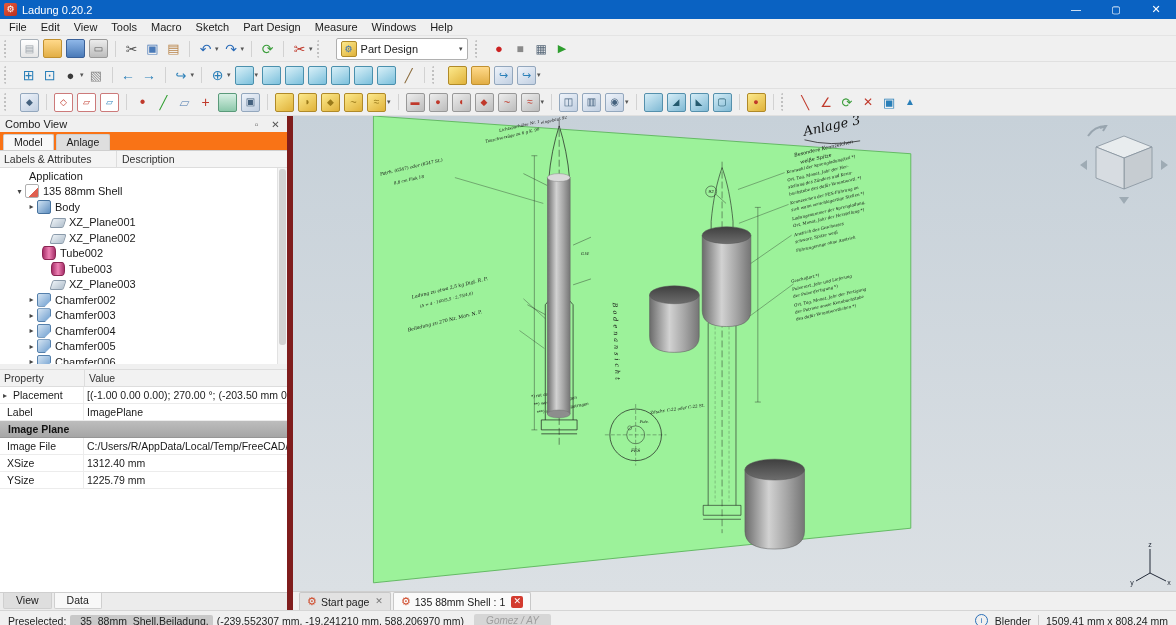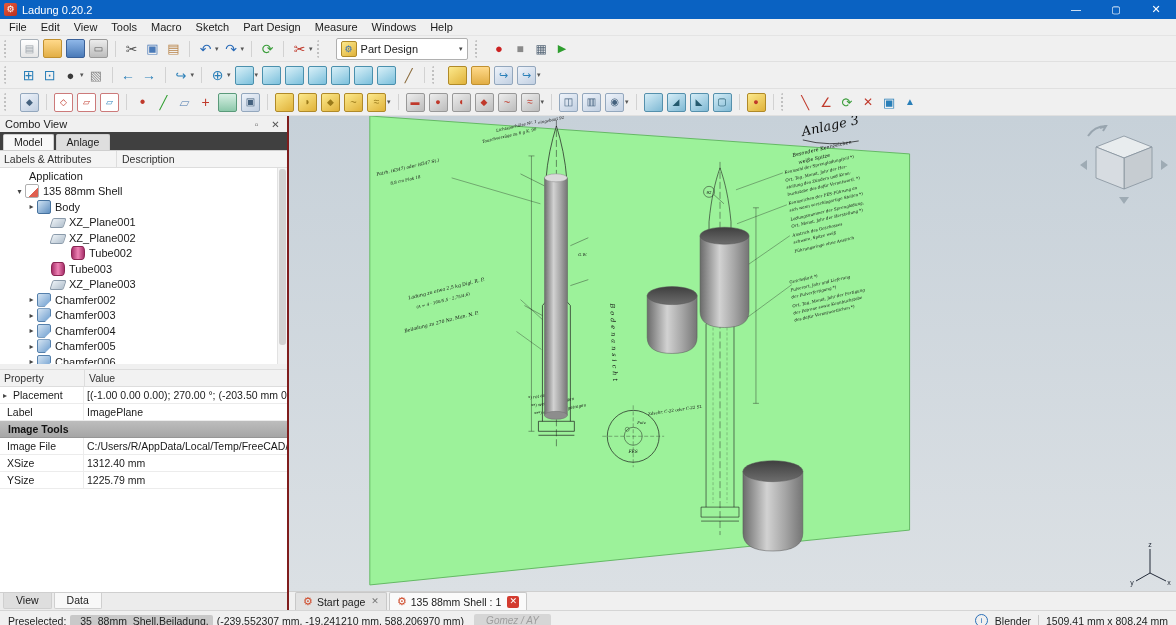--- a/index.html
+++ b/index.html
@@ -23,25 +23,25 @@
   .tdd:empty{display:none}
   .tsep{width:7px;height:20px;display:flex;justify-content:center;align-items:center}
   .tsep::before{content:"";width:1px;height:16px;background:#d2d2d2}
   .thandle{width:6px;height:18px;border-left:2px dotted #c0c0c0;margin:0 4px 0 2px}
   .wb-combo{display:flex;align-items:center;border:1px solid #b0b0b0;background:#fff;height:20px;padding:0 4px;margin:0 5px;width:122px;border-radius:2px;gap:4px}
   .wb-icon{width:14px;height:14px;border-radius:2px;background:linear-gradient(145deg,#fce98c,#e0b23a);border:1px solid #b08a28;display:flex;align-items:center;justify-content:center;font-size:9px;color:#3a70b0}
   .wb-label{flex:1;white-space:nowrap;overflow:hidden}
   .wb-arrow{font-size:7px;color:#444}
   
   .content{display:flex;height:494px}
-  .panel{width:287px;min-width:287px;border-right:2px solid #7f1d1d;display:flex;flex-direction:column;background:#f0f0f0}
+  .panel{width:287px;min-width:287px;border-right:6px solid #7f1d1d;display:flex;flex-direction:column;background:#f0f0f0}
   .cv-title{height:16px;display:flex;align-items:center;padding:0 5px;gap:6px}
   .cv-title-label{flex:1}
   .cv-ico{width:13px;text-align:center;color:#555;font-size:10px}
-  .cv-tabs{height:18px;display:flex;align-items:flex-end;padding-left:3px;border-bottom:1px solid #cfcfcf;background:#404040}
+  .cv-tabs{height:18px;display:flex;align-items:flex-end;padding-left:3px;border-bottom:1px solid #cfcfcf;background:#f97316}
   .cv-tab{padding:1px 10px 2px;border:1px solid #cfcfcf;border-bottom:none;background:#dedede;margin-right:2px;border-radius:2px 2px 0 0;font-size:10.5px}
   .cv-tab.active{background:#f8f8f8}
   .tree-header{height:16px;display:flex;align-items:center;background:#f4f4f4;border-bottom:1px solid #ddd;font-size:10.5px;color:#333}
   .tree-header .c1{width:112px;padding-left:4px;border-right:1px solid #ddd;height:100%;display:flex;align-items:center}
   .tree-header .c2{flex:1;padding-left:5px}
   .tree{background:#fff;height:196px;overflow:hidden;position:relative}
   .tree-row{display:flex;align-items:center;height:15.5px;padding-left:18px;white-space:nowrap}
   .tarrow{width:11px;font-size:8px;color:#444;text-align:center;flex:none}
   .tarrow:empty{display:inline-block}
   .ic{width:12px;height:12px;border-radius:2px;margin-right:4px;flex:none;display:inline-block}
@@ -569,21 +569,21 @@
             <span class="ic ic-plane"></span>
             <span class="tlabel">XZ_Plane001</span>
           </div>
 
           <div class="tree-row" style="padding-left:40px">
             <span class="tarrow"></span>
             <span class="ic ic-plane"></span>
             <span class="tlabel">XZ_Plane002</span>
           </div>
 
-          <div class="tree-row" style="padding-left:60px">
+          <div class="tree-row" style="padding-left:31px">
             <span class="tarrow"></span>
             <span class="ic ic-tube"></span>
             <span class="tlabel">Tube002</span>
           </div>
 
           <div class="tree-row" style="padding-left:40px">
             <span class="tarrow"></span>
             <span class="ic ic-tube"></span>
             <span class="tlabel">Tube003</span>
           </div>
@@ -648,21 +648,21 @@
           <span class="pcell1">
             <span class="parrow"></span>
             <span>Label</span>
           </span>
           <span class="pcell2">ImagePlane</span>
         </div>
 
         <div class="pgroup">
           <span class="pcell1">
             <span class="parrow"></span>
-            <span>Image Tools</span>
+            <span>Image Plane</span>
           </span>
 
         </div>
 
         <div class="prow">
           <span class="pcell1">
             <span class="parrow"></span>
             <span>Image File</span>
           </span>
           <span class="pcell2">C:/Users/R/AppData/Local/Temp/FreeCAD/Cac...</span>

